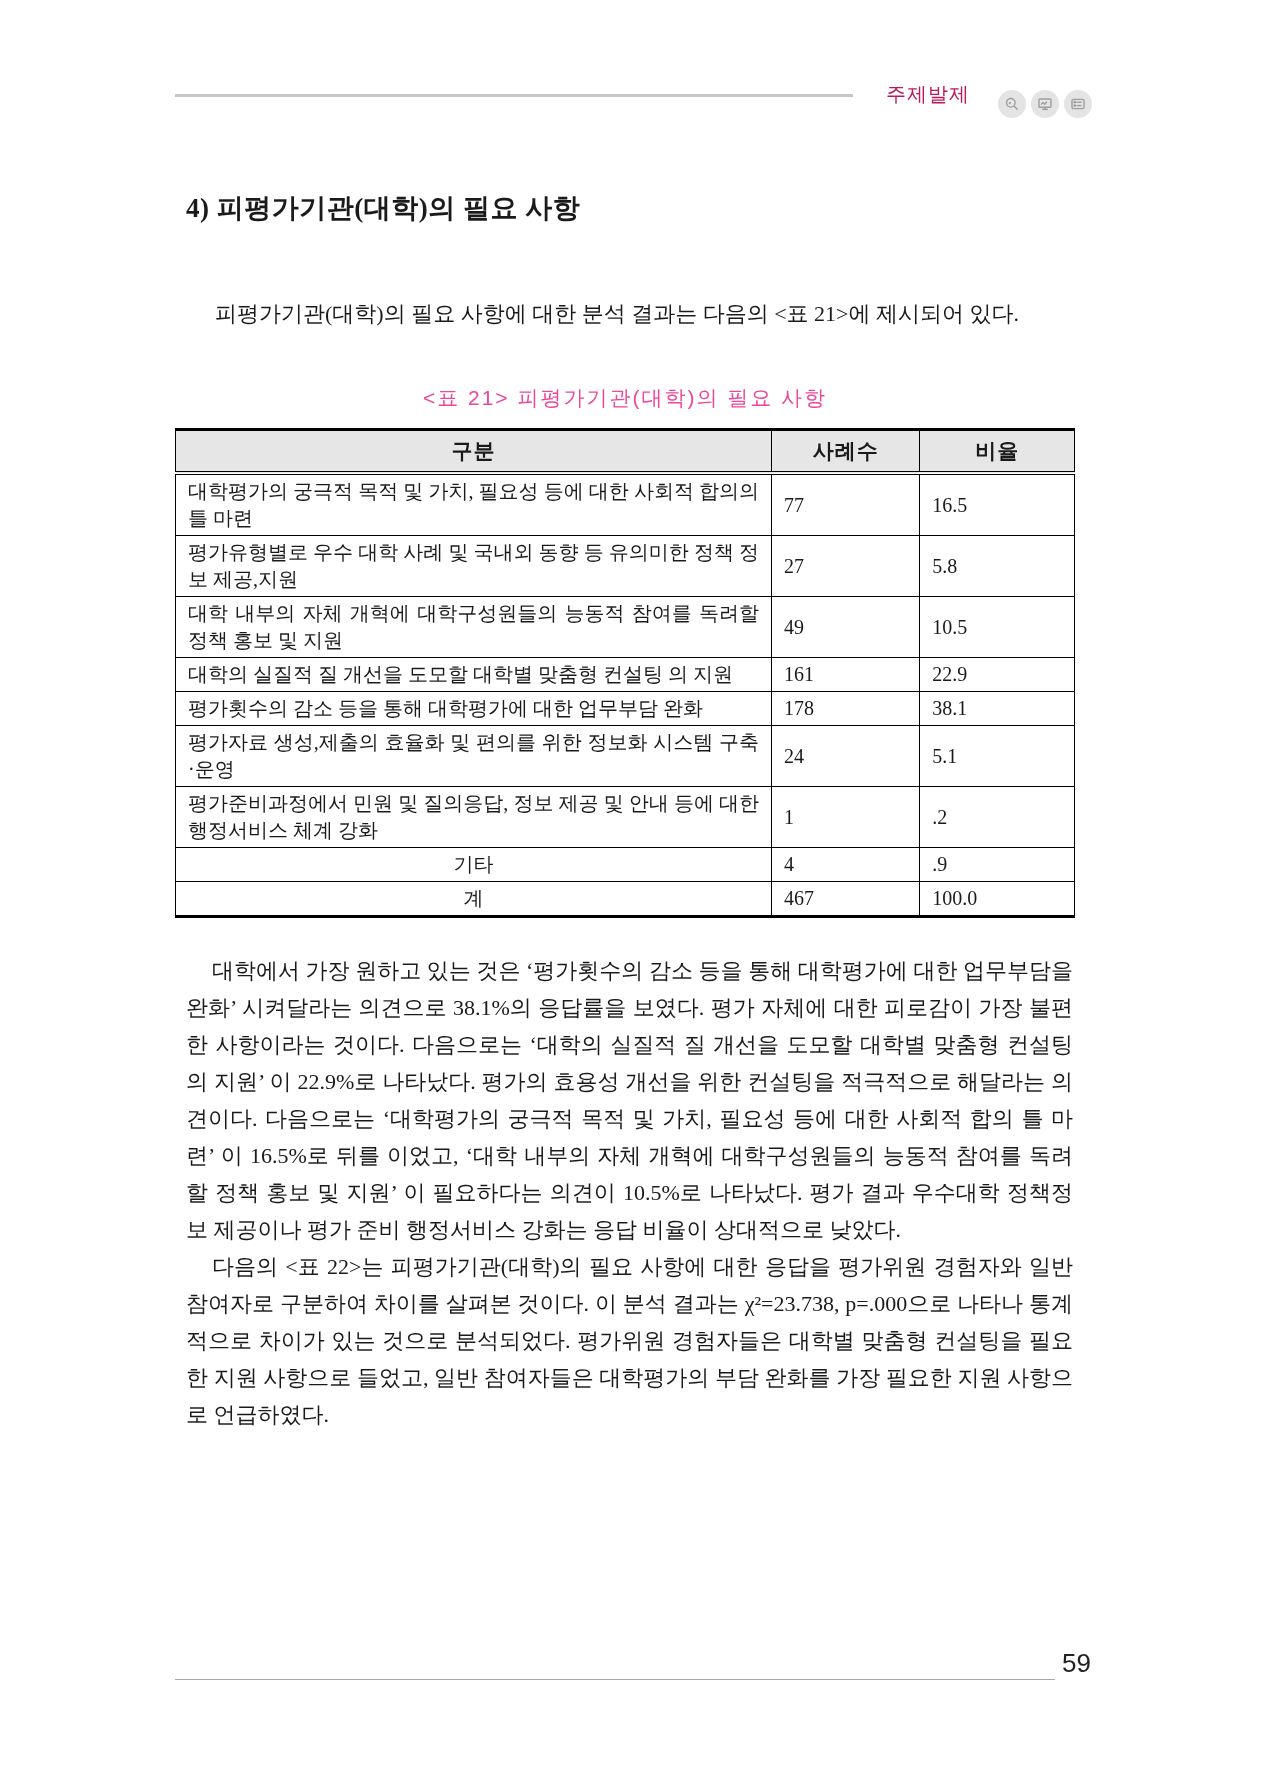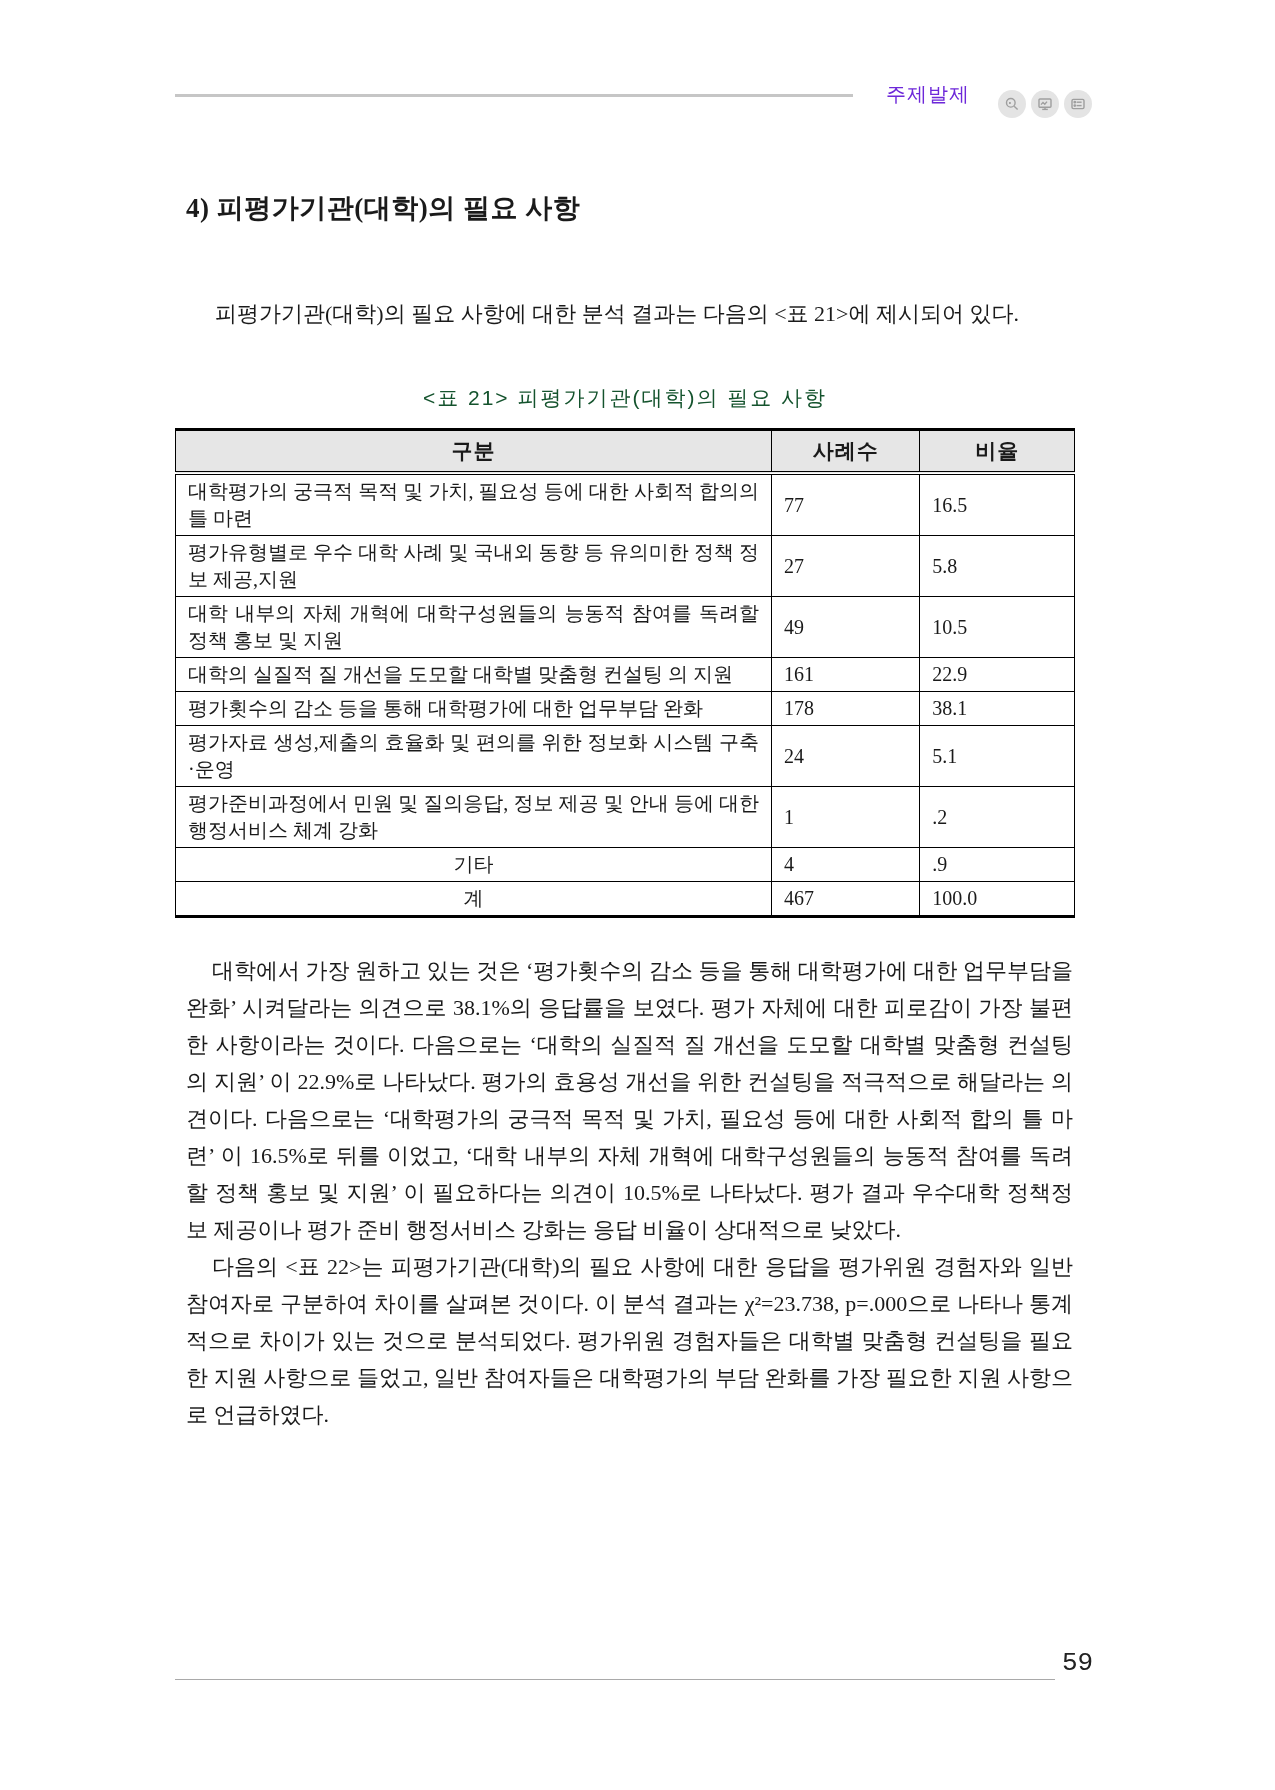--- a/index.html
+++ b/index.html
@@ -12,21 +12,21 @@
   .page { position:absolute; inset:0; background:#fff; }
 
   
   .header-rule {
     position:absolute; left:175px; top:94px; width:678px; height:3px;
     background:#c6c6c6;
   }
   .header-label {
     position:absolute; left:886px; top:81px;
     font-family:"Liberation Sans","DejaVu Sans",sans-serif;
-    font-size:20px; color:#6d28d9; letter-spacing:1px;
+    font-size:20px; color:#be185d; letter-spacing:1px;
   }
   .header-icons {
     position:absolute; left:998px; top:90px; display:flex; gap:5px;
   }
   .hicon {
     width:28px; height:28px; border-radius:50%; background:#e4e4e4;
     display:flex; align-items:center; justify-content:center;
   }
   .hicon svg { stroke:#9e9e9e; fill:none; stroke-width:1.4; }
 
@@ -38,21 +38,21 @@
   .intro-paragraph {
     position:absolute; left:193px; top:296px; width:885px;
     font-size:22px; line-height:36px; text-align:justify;
     text-indent:22px; word-break:break-all;
   }
 
   
   .table-caption {
     position:absolute; left:175px; top:384px; width:900px;
     text-align:center; font-family:"Liberation Sans","DejaVu Sans",sans-serif;
-    font-size:21px; letter-spacing:2px; color:#14532d;
+    font-size:21px; letter-spacing:2px; color:#ec4899;
   }
   table.data-table {
     position:absolute; left:175px; top:428px; width:900px;
     border-collapse:collapse; font-size:20px;
     border:1px solid #000; border-top:3px solid #000; border-bottom:3px solid #000;
   }
   .data-table th {
     background:#e6e6e6; border:1px solid #000; border-bottom:4px double #000;
     font-weight:bold; font-size:21px; padding:6px 8px; letter-spacing:1px;
   }
@@ -77,21 +77,21 @@
   }
   .body-text p { text-indent:26px; }
 
   
   .footer-rule {
     position:absolute; left:175px; top:1679px; width:880px; height:1px;
     background:#a9a9a9;
   }
   .page-number {
     position:absolute; left:1062px; top:1648px;
-    font-family:Liberation Mono, monospace;
+    font-family:Liberation Sans, sans-serif;
     font-size:26px; color:#222;
   }
 </style>
 </head>
 <body>
 
 <div class="page">
 
   <div class="header-rule"></div>
   <div class="header-label">주제발제</div>

